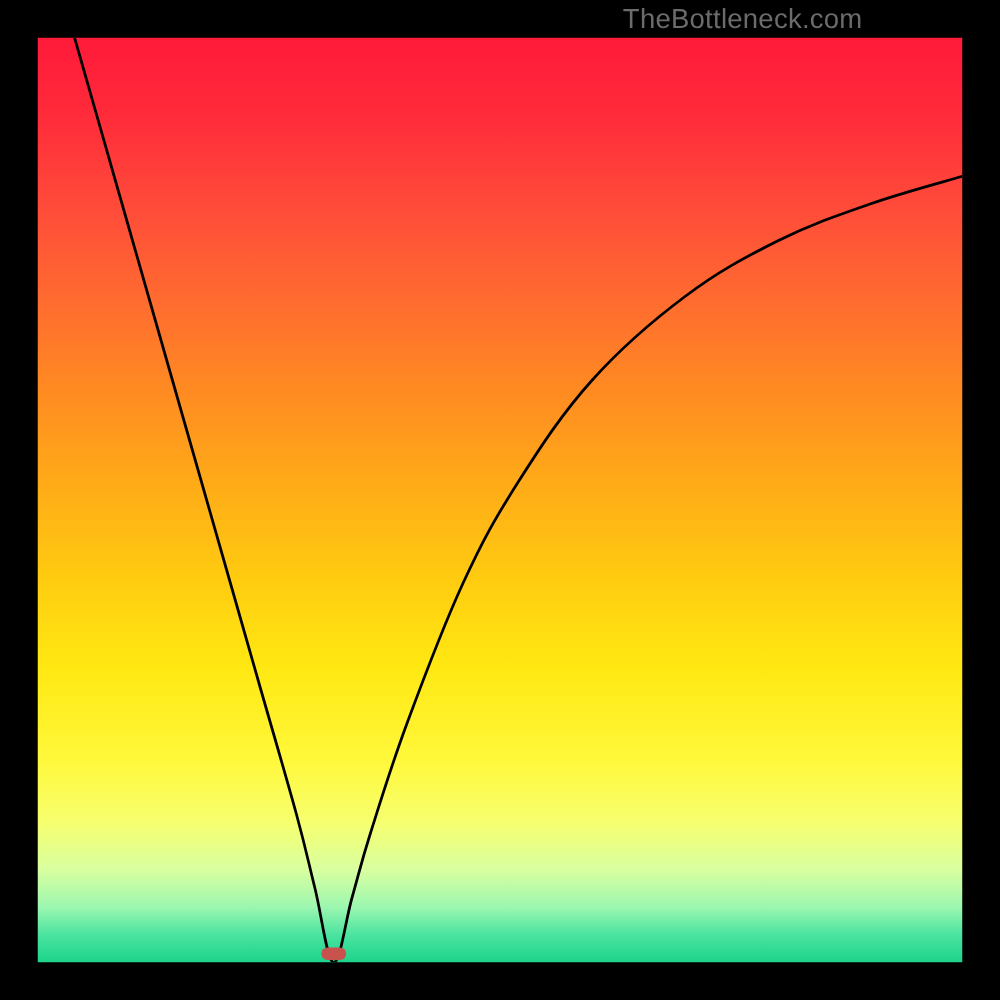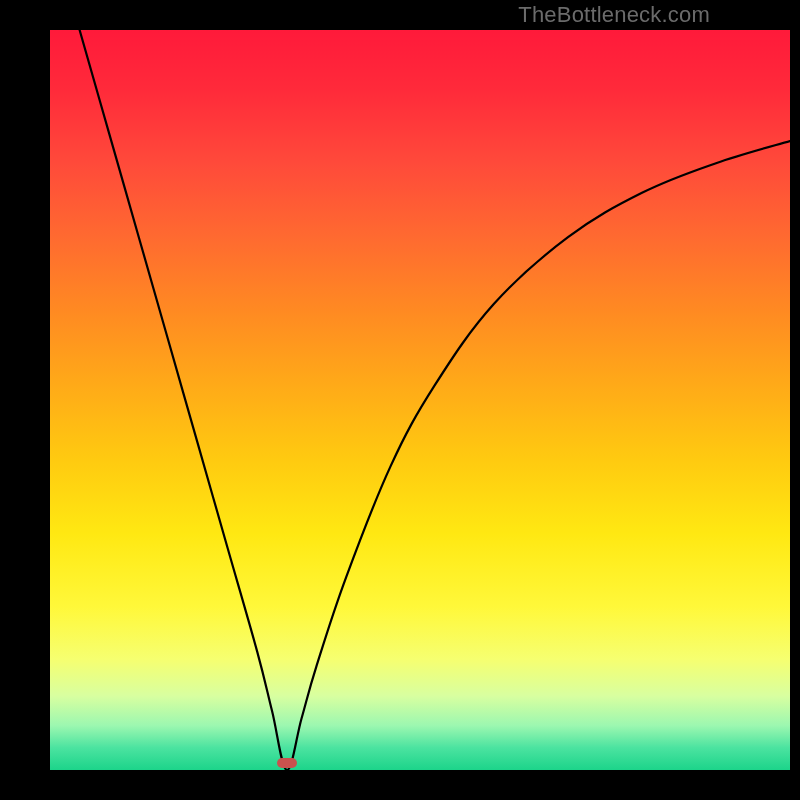--- a/index.html
+++ b/index.html
@@ -9,21 +9,20 @@
     height: 800px;
     background: #000;
     overflow: hidden;
     font-family: Arial, Helvetica, sans-serif;
   }
   .frame {
     position: relative;
     width: 696px;
     height: 800px;
     background: #000;
-    margin-left: 20px;
   }
   .plot {
     position: absolute;
     left: 30px;
     top: 30px;
     width: 740px;
     height: 740px;
     overflow: hidden;
   }
   .gradient {

